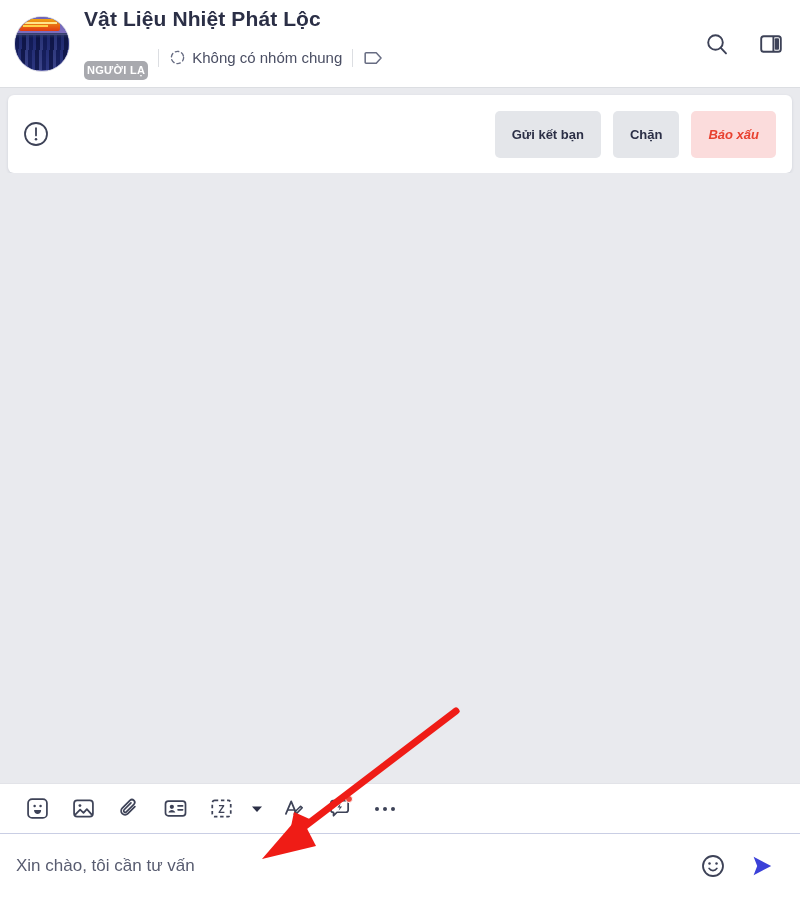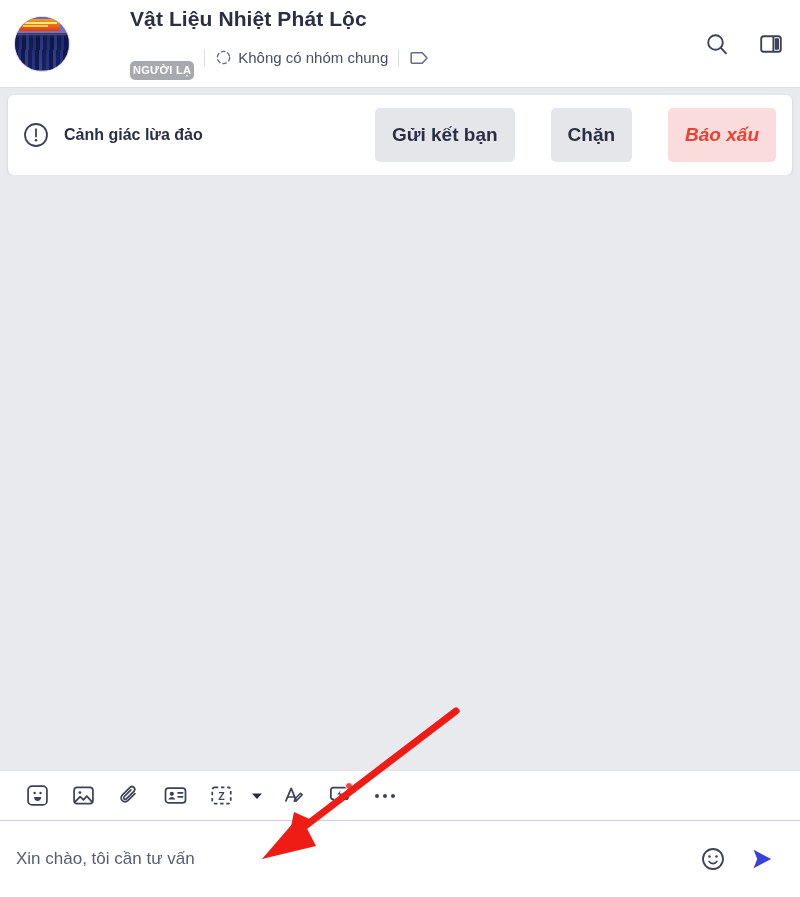--- a/index.html
+++ b/index.html
@@ -18,21 +18,20 @@
 
   
   .header {
     height: 88px;
     background: #ffffff;
     border-bottom: 1px solid #dcdee2;
     display: flex;
     align-items: center;
     padding: 0 16px 0 14px;
     flex: 0 0 auto;
-    gap: 46px;
   }
   .avatar {
     width: 56px; height: 56px;
     border-radius: 50%;
     overflow: hidden;
     flex: 0 0 auto;
     position: relative;
     background: #5b5fa8;
     border: 1px solid #e2e2e8;
   }
@@ -77,22 +76,22 @@
     padding: 13px 16px 13px 14px;
     min-height: 78px;
   }
   .warn-icon { flex:0 0 auto; margin-right:14px; }
   .warn-txt { display:flex; flex-direction:column; gap:5px; min-width:0; }
   .warn-title { font-size:16px; font-weight:700; color:#2b2f46; }
   .warn-desc { font-size:15px; color:#4a4e63; white-space:nowrap; overflow:hidden; }
   .warn-btns { margin-left:auto; display:flex; align-items:center; gap:12px; padding-left:14px; }
   .btn {
     border:none; border-radius:5px; cursor:pointer;
-    font-family:inherit; font-size:19px; font-weight:700;
-    padding: 16px 17px; white-space:nowrap;margin-left:24px;
+    font-family:inherit; font-size:13px; font-weight:700;
+    padding: 16px 17px; white-space:nowrap;
   }
   .btn-gray { background:#e4e6ea; color:#2b2f46; }
   .btn-red { background:#fbdcdc; color:#e8412f;font-style:italic; }
 
   
   .msgs { flex:1 1 auto; background:#e9eaee; min-height:0; }
 
   
   .composer { flex:0 0 auto; background:#ffffff; }
   .tools {
@@ -108,21 +107,21 @@
   .tool.narrow { width: 26px; }
   .tool .dot {
     position:absolute; top:7px; right:9px;
     width:8px; height:8px; border-radius:50%; background:#f0453a;
     border:1.5px solid #fff;
   }
   .dots3 { display:flex; gap:4px; align-items:center; }
   .dots3 span { width:4px; height:4px; border-radius:50%; background:#3d4257; display:block; }
 
   .inputrow {
-    height: 77px; display:flex; align-items:center;
+    height: 64px; display:flex; align-items:center;
     padding: 0 24px 0 16px;
     border-top: 1px solid #c9cee4;
   }
   .inputrow .field {
     flex:1 1 auto; border:none; outline:none; background:transparent;
     font-family:inherit; font-size:17px; color:#585c70;
   }
   .inputrow .field::placeholder { color:#585c70; opacity:1; }
   .inputright { display:flex; align-items:center; gap:22px; margin-left:14px; }
 
@@ -188,21 +187,20 @@
   <div class="warn-wrap">
     <div class="warn">
       <span class="warn-icon ic">
         <svg width="28" height="28" viewBox="0 0 28 28">
           <circle cx="14" cy="14" r="11" fill="none" stroke="#3d4257" stroke-width="1.8"></circle>
           <line x1="14" y1="8.2" x2="14" y2="15.4" stroke="#3d4257" stroke-width="1.8" stroke-linecap="round"></line>
           <circle cx="14" cy="19.2" r="1.25" fill="#3d4257"></circle>
         </svg>
       </span>
       <div class="warn-txt">
-        <div class="warn-title">Cảnh giác lừa đảo</div>
       </div>
       <div class="warn-btns">
         <button class="btn btn-gray">Gửi kết bạn</button>
         <button class="btn btn-gray">Chặn</button>
         <button class="btn btn-red">Báo xấu</button>
       </div>
     </div>
   </div>
 
   <div class="msgs"></div>

